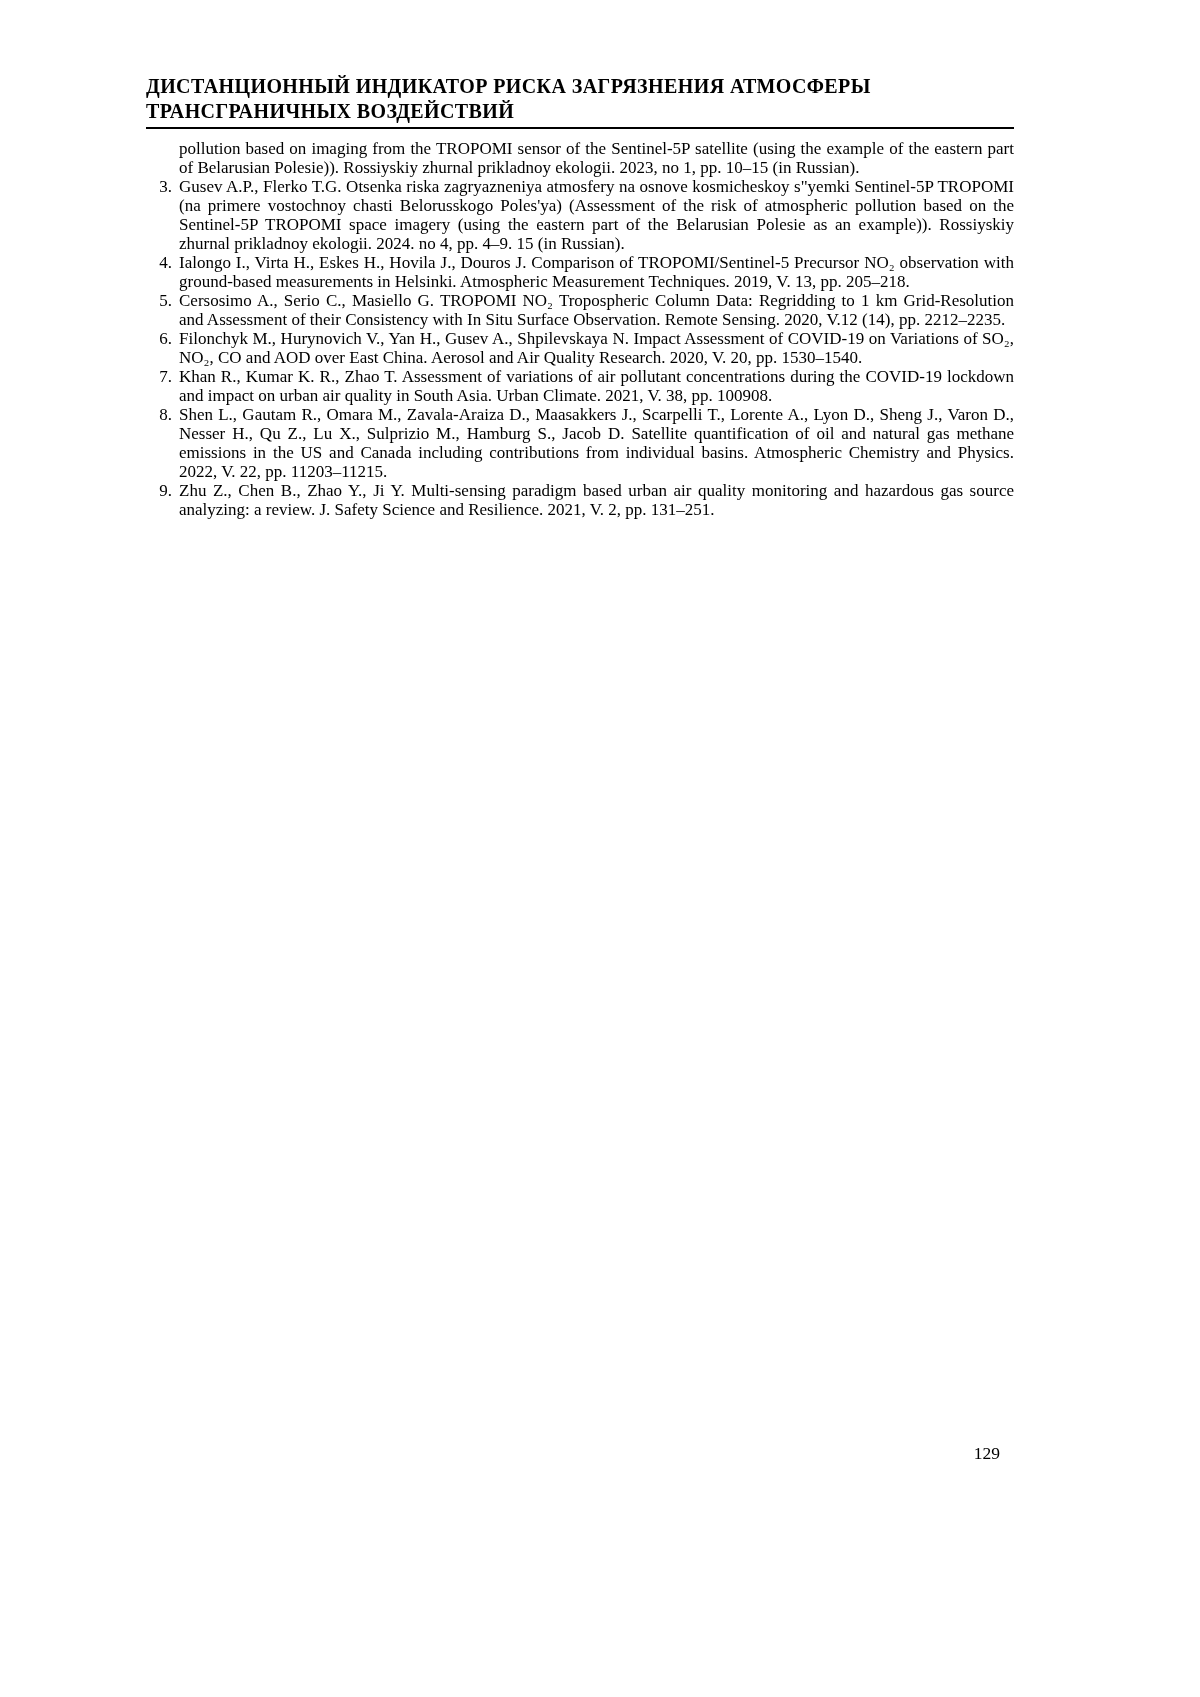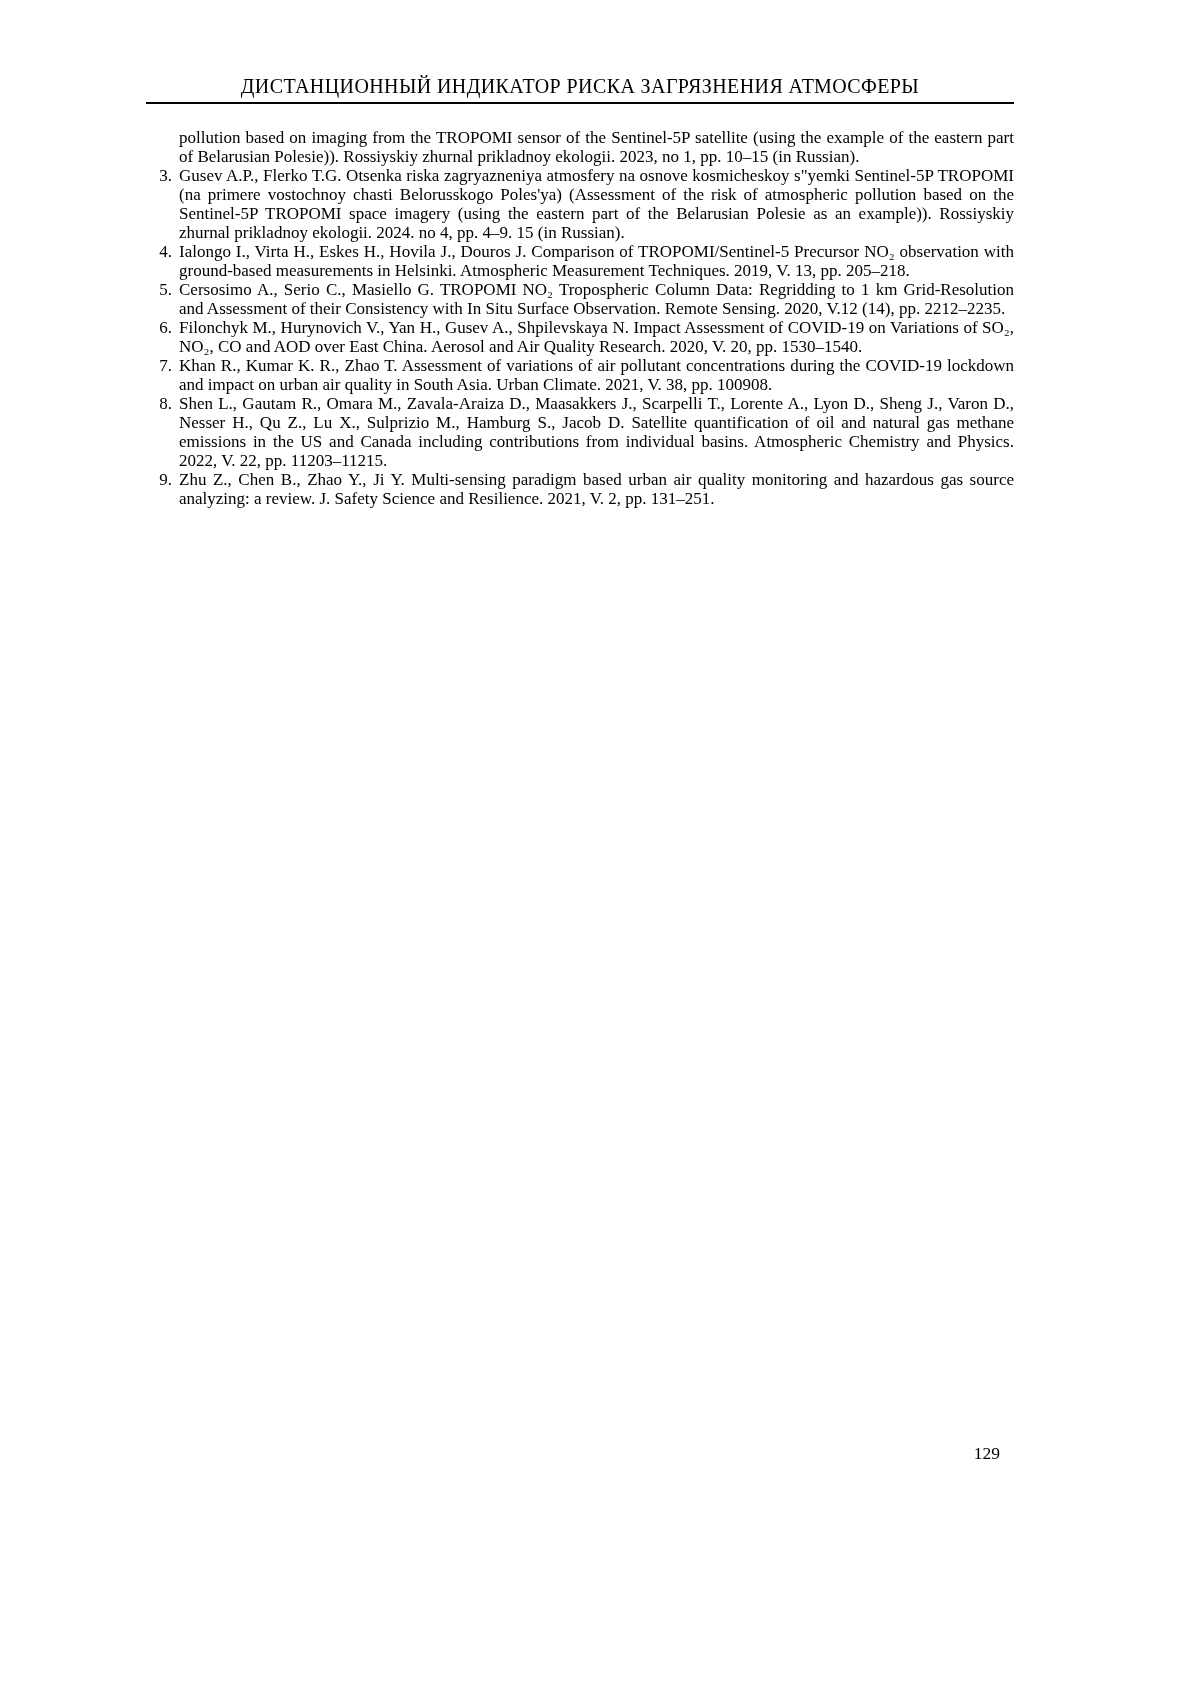--- a/index.html
+++ b/index.html
@@ -12,33 +12,34 @@
     color: #000000;
     overflow: hidden;
   }
   .content {
     position: absolute;
     left: 146px;
     top: 74px;
     width: 868px;
   }
   .title-block {
-    text-align: center;
+    text-align: left;
     font-size: 20px;
     line-height: 25px;
     letter-spacing: 0.4px;
+    font-weight: bold;
   }
   .header-rule {
     border: none;
     border-top: 2px solid #000000;
     margin-top: 3px;
     width: 100%;
   }
   .body-text {
-    margin-top: 24px;
+    margin-top: 10px;
     font-size: 17px;
     line-height: 19px;
     text-align: justify;
   }
   .continuation {
     padding-left: 33px;
   }
   .ref-list {
     list-style: none;
   }
@@ -69,20 +70,21 @@
     font-size: 17.5px;
   }
 </style>
 </head>
 <body>
 
 <div class="content">
 
   <div class="title-block">
     <div>ДИСТАНЦИОННЫЙ ИНДИКАТОР РИСКА ЗАГРЯЗНЕНИЯ АТМОСФЕРЫ</div>
+    <div>ТРАНСГРАНИЧНЫХ ВОЗДЕЙСТВИЙ</div>
   </div>
 
   <hr class="header-rule">
 
   <div class="body-text">
 
     <p class="continuation">pollution based on imaging from the TROPOMI sensor of the Sentinel-5P satellite (using the example of the eastern part of Belarusian Polesie)). Rossiyskiy zhurnal prikladnoy ekologii. 2023, no 1, pp. 10–15 (in Russian).</p>
 
     <ol class="ref-list">
       <li class="ref-item">

